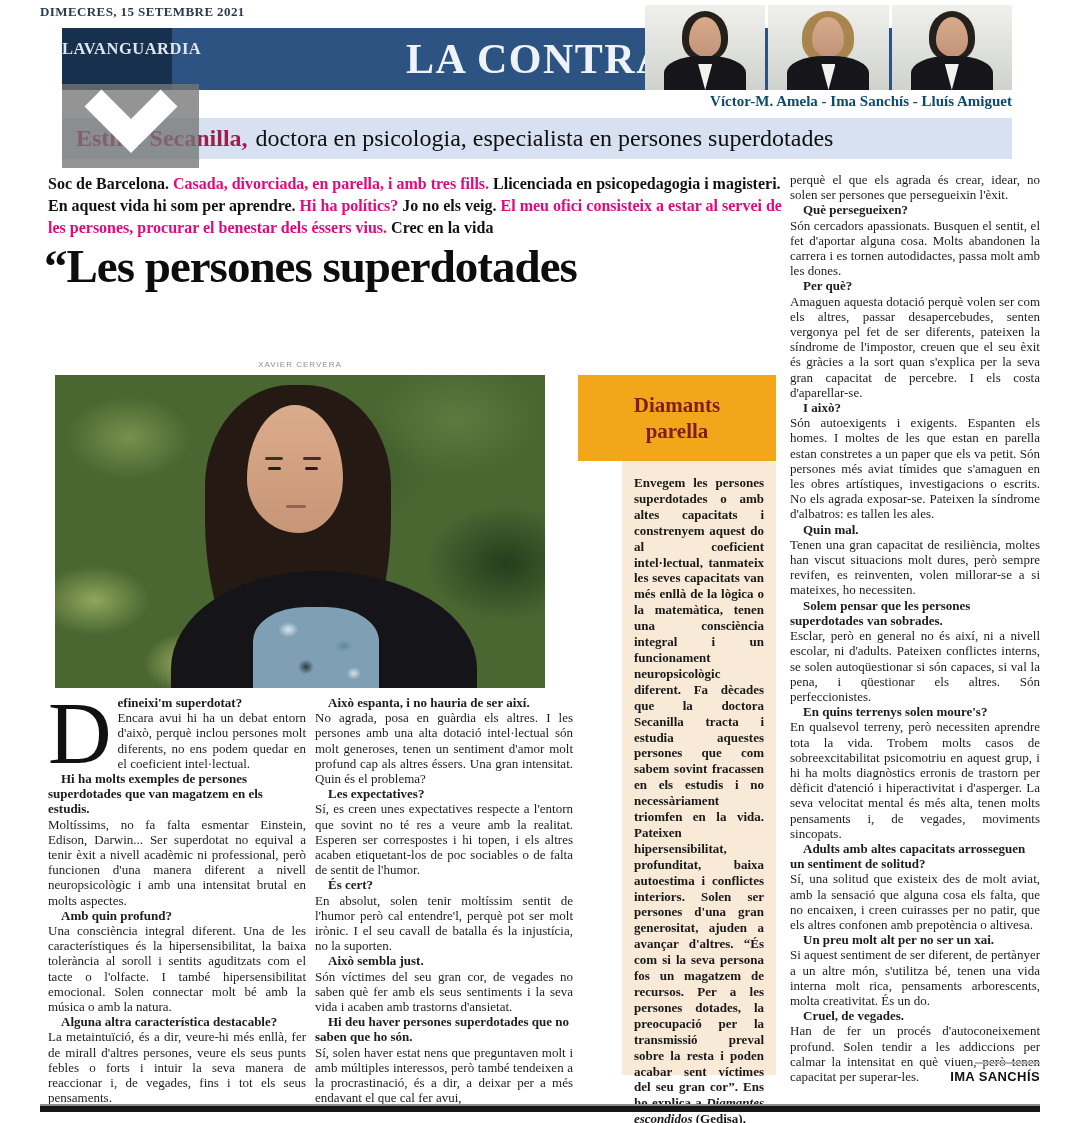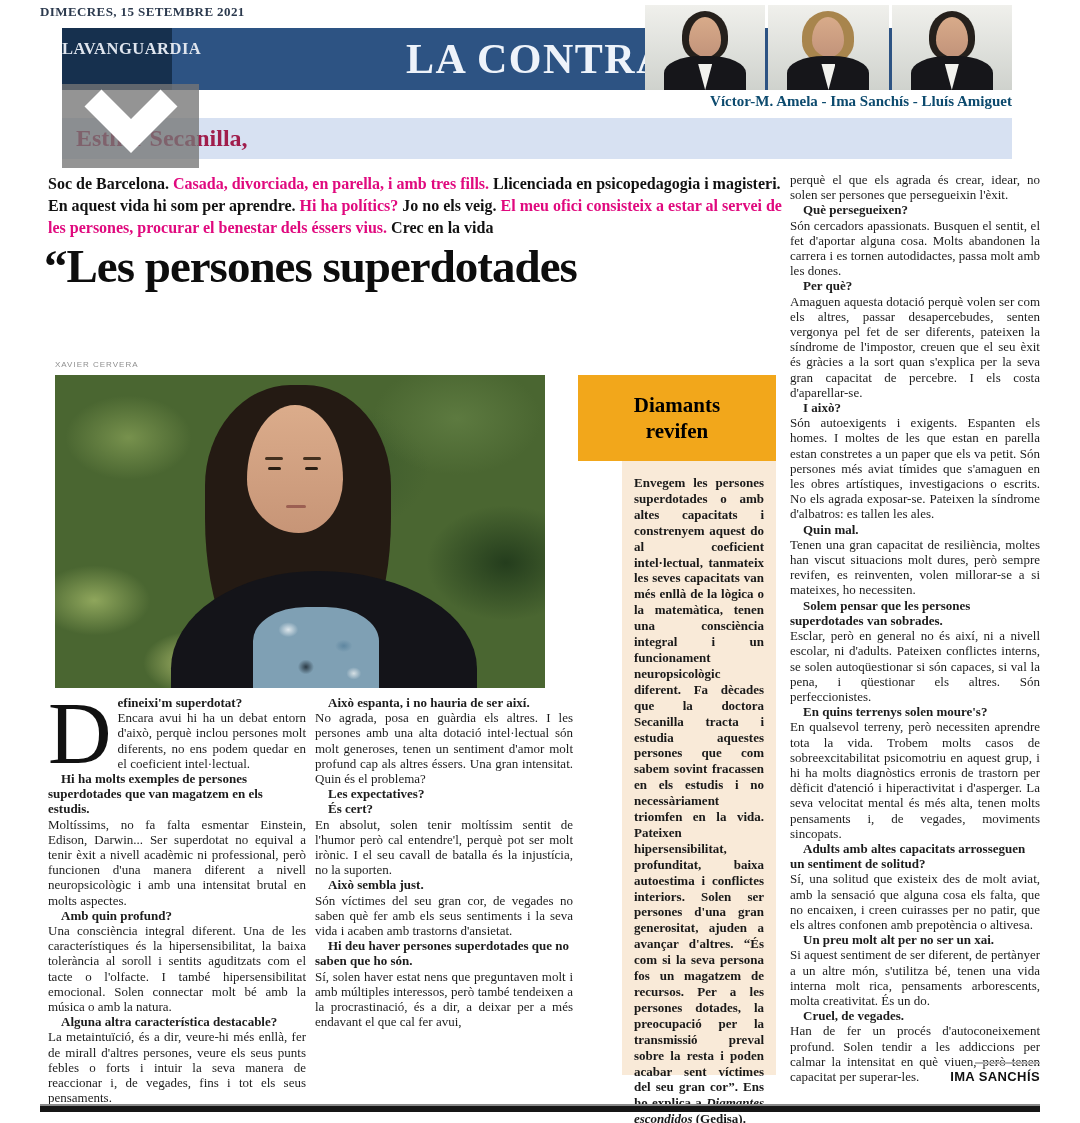--- a/index.html
+++ b/index.html
@@ -42,21 +42,21 @@
   .watermark svg{margin-top:2px;}
   
   .intro{position:absolute;left:48px;top:173px;width:737px;font-size:16px;font-weight:bold;
     line-height:22px;}
   .seg-b{color:#121212;}
   .seg-p{color:#e0097e;}
   
   .headline{position:absolute;left:44px;top:238px;width:720px;font-size:47px;line-height:56px;
     font-weight:bold;color:#0d0d0d;letter-spacing:-1px;}
   
-  .credit{position:absolute;left:55px;top:360px;width:490px;text-align:left;
+  .credit{position:absolute;left:55px;top:360px;width:490px;text-align:center;
     font-family:"Liberation Sans",sans-serif;font-size:8px;color:#8f8f8f;letter-spacing:1px;}
   .photo{position:absolute;left:55px;top:375px;width:490px;height:313px;overflow:hidden;
     background:
       radial-gradient(90px 60px at 15% 20%,#77914d,transparent 70%),
       radial-gradient(120px 80px at 82% 14%,#5d7a40,transparent 70%),
       radial-gradient(110px 80px at 92% 60%,#243d1d,transparent 72%),
       radial-gradient(80px 50px at 8% 72%,#8fa65c,transparent 70%),
       radial-gradient(70px 45px at 28% 92%,#a8b86a,transparent 70%),
       radial-gradient(60px 40px at 60% 85%,#33511f,transparent 70%),
       radial-gradient(140px 90px at 55% 30%,#39572b,transparent 75%),
@@ -75,21 +75,21 @@
     background:
       radial-gradient(16px 12px at 28% 28%,#dde6eb,transparent 62%),
       radial-gradient(14px 10px at 72% 48%,#5e86a0,transparent 62%),
       radial-gradient(13px 12px at 42% 74%,#2c3b46,transparent 62%),
       radial-gradient(12px 10px at 80% 82%,#d5dfe4,transparent 62%),
       #7fa0b4;
     border-radius:42% 42% 0 0;}
   
   .sidebar{position:absolute;left:578px;top:375px;width:198px;height:700px;}
   .sidebar-head{height:86px;background:#f2a71b;text-align:center;box-sizing:border-box;
-    padding-top:17px;font-size:21px;line-height:26px;font-weight:bold;color:#000000;}
+    padding-top:17px;font-size:21px;line-height:26px;font-weight:bold;color:#7f1d1d;}
   .sidebar-body{height:614px;box-sizing:border-box;background:#f9ead8;padding:14px 12px 10px;
     font-size:13px;font-weight:bold;line-height:15.9px;text-align:justify;color:#191919;margin-left:44px;}
   
   .col{position:absolute;font-size:13px;line-height:15.2px;color:#1c1c1c;}
   .col p{margin:0;}
   .col-left{left:48px;top:695px;width:258px;}
   .col-mid{left:315px;top:695px;width:258px;}
   .col-right{left:790px;top:172px;width:250px;}
   .q{font-weight:bold;text-indent:13px;}
   .a{text-align:justify;}
@@ -128,20 +128,21 @@
     <div class="jp-hair"></div>
     <div class="jp-face"></div>
     <div class="jp-body"></div>
     <div class="jp-shirt"></div>
   </div>
 </div>
 <div class="authors">Víctor-M. Amela - Ima Sanchís - Lluís Amiguet</div>
 
 <div class="standfirst">
   <span class="sf-name">Esther Secanilla,</span>
+  <span class="sf-rest">doctora en psicologia, especialista en persones superdotades</span>
 </div>
 
 <div class="watermark">
   <svg width="96" height="74" viewBox="0 0 96 74">
     <polyline points="10,12 48,50 86,12" fill="none" stroke="#ffffff" stroke-width="24"></polyline>
   </svg>
 </div>
 
 <div class="intro">
   <span class="seg-b">Soc de Barcelona. </span><span class="seg-p">Casada, divorciada, en parella, i amb tres fills. </span><span class="seg-b">Llicenciada en psicopedagogia i magisteri. En aquest vida hi som per aprendre. </span><span class="seg-p">Hi ha polítics? </span><span class="seg-b">Jo no els veig. </span><span class="seg-p">El meu ofici consisteix a estar al servei de les persones, procurar el benestar dels éssers vius. </span><span class="seg-b">Crec en la vida</span>
@@ -161,21 +162,21 @@
     <div class="eye" style="left:58px;"></div>
     <div class="mouth"></div>
   </div>
   <div class="cardigan"></div>
   <div class="blouse"></div>
 </div>
 
 <div class="sidebar">
   <div class="sidebar-head">
     <div>Diamants</div>
-    <div>revifen</div>
+    <div>parella</div>
   </div>
   <div class="sidebar-body">
     <span>Envegem les persones superdotades o amb altes capacitats i constrenyem aquest do al coeficient intel·lectual, tanmateix les seves capacitats van més enllà de la lògica o la matemàtica, tenen una consciència integral i un funcionament neuropsicològic diferent. Fa dècades que la doctora Secanilla tracta i estudia aquestes persones que com sabem sovint fracassen en els estudis i no necessàriament triomfen en la vida. Pateixen hipersensibilitat, profunditat, baixa autoestima i conflictes interiors. Solen ser persones d'una gran generositat, ajuden a avançar d'altres. “És com si la seva persona fos un magatzem de recursos. Per a les persones dotades, la preocupació per la transmissió preval sobre la resta i poden acabar sent víctimes del seu gran cor”. Ens ho explica a </span><i>Diamantes escondidos</i><span> (Gedisa).</span>
   </div>
 </div>
 
 <div class="col col-left">
   <p class="a">
     <span class="dropcap">D</span><span class="qfirst">efineixi'm superdotat?</span><br>
     <span>Encara avui hi ha un debat entorn d'això, perquè inclou persones molt diferents, no ens podem quedar en el coeficient intel·lectual.</span>
@@ -185,20 +186,21 @@
   <p class="q">Amb quin profund?</p>
   <p class="a">Una consciència integral diferent. Una de les característiques és la hipersensibilitat, la baixa tolerància al soroll i sentits aguditzats com el tacte o l'olfacte. I també hipersensibilitat emocional. Solen connectar molt bé amb la música o amb la natura.</p>
   <p class="q">Alguna altra característica destacable?</p>
   <p class="a">La metaintuïció, és a dir, veure-hi més enllà, fer de mirall d'altres persones, veure els seus punts febles o forts i intuir la seva manera de reaccionar i, de vegades, fins i tot els seus pensaments.</p>
 </div>
 
 <div class="col col-mid">
   <p class="q">Això espanta, i no hauria de ser així.</p>
   <p class="a">No agrada, posa en guàrdia els altres. I les persones amb una alta dotació intel·lectual són molt generoses, tenen un sentiment d'amor molt profund cap als altres éssers. Una gran intensitat. Quin és el problema?</p>
   <p class="q">Les expectatives?</p>
+  <p class="a">Sí, es creen unes expectatives respecte a l'entorn que sovint no té res a veure amb la realitat. Esperen ser correspostes i hi topen, i els altres acaben etiquetant-los de poc sociables o de falta de sentit de l'humor.</p>
   <p class="q">És cert?</p>
   <p class="a">En absolut, solen tenir moltíssim sentit de l'humor però cal entendre'l, perquè pot ser molt irònic. I el seu cavall de batalla és la injustícia, no la suporten.</p>
   <p class="q">Això sembla just.</p>
   <p class="a">Són víctimes del seu gran cor, de vegades no saben què fer amb els seus sentiments i la seva vida i acaben amb trastorns d'ansietat.</p>
   <p class="q">Hi deu haver persones superdotades que no saben que ho són.</p>
   <p class="a">Sí, solen haver estat nens que preguntaven molt i amb múltiples interessos, però també tendeixen a la procrastinació, és a dir, a deixar per a més endavant el que cal fer avui,</p>
 </div>
 
 <div class="col col-right">
   <p class="a">perquè el que els agrada és crear, idear, no solen ser persones que persegueixin l'èxit.</p>

